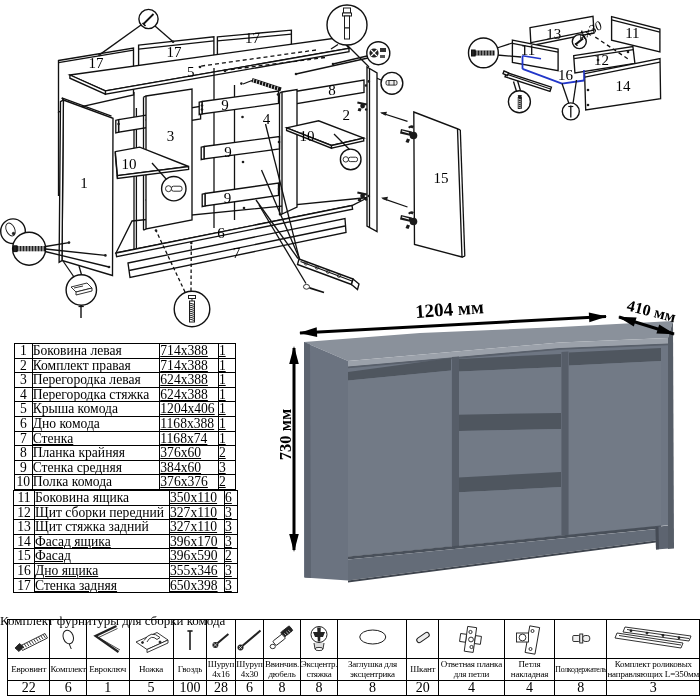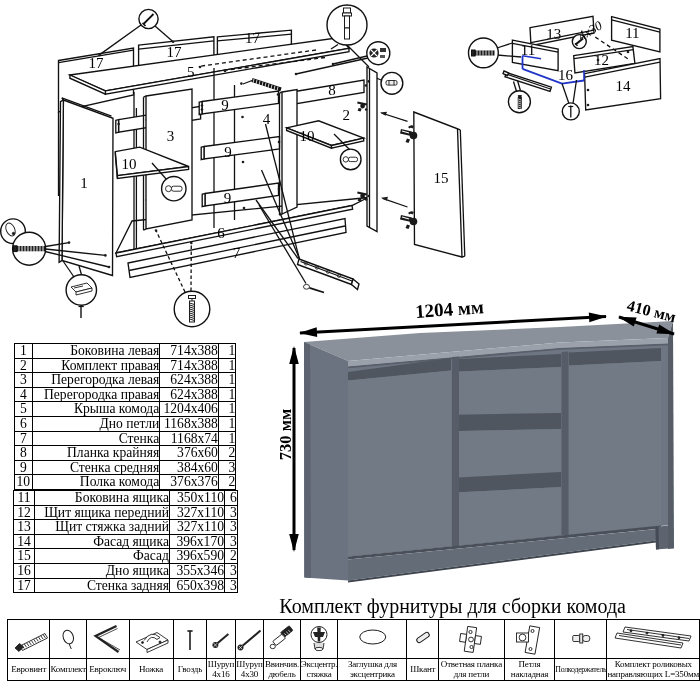--- a/index.html
+++ b/index.html
@@ -1,23 +1,23 @@
 <!DOCTYPE html>
 <html><head>
 <meta charset="utf-8">
 <style>
 html,body{margin:0;padding:0;background:#fff;}
 body{width:700px;height:700px;position:relative;overflow:hidden;font-family:"Liberation Serif",serif;}
 #art{position:absolute;left:0;top:0;}
 .ptable{position:absolute;border-collapse:collapse;table-layout:fixed;font-family:"Liberation Serif",serif;color:#000;}
 .ptable td{border:1.2px solid #000;padding:0;line-height:1;overflow:hidden;white-space:nowrap;}
 .num{text-align:center;}
-.nm{padding-left:3px;text-align:right;}
-.ctr{text-align:right;}
-#title{position:absolute;left:0px;top:595px;width:626px;text-align:right;font-size:20px;color:#000;}
+.nm{padding-left:3px;}
+.ctr{text-align:left;text-decoration:underline;}
+#title{position:absolute;left:0px;top:613px;width:626px;text-align:left;font-size:13px;color:#000;}
 #hw{position:absolute;left:7px;top:619px;border-collapse:collapse;table-layout:fixed;}
 #hw td{border:1.2px solid #000;padding:0;text-align:center;vertical-align:middle;overflow:hidden;color:#000;} #hw svg{display:block;margin:0 auto;}
 #hw .nmr td{font-size:9px;line-height:1.08;font-family:"Liberation Serif",serif;letter-spacing:-0.2px;white-space:nowrap;}
 #hw .cnt td{font-size:14px;line-height:1;font-family:"Liberation Serif",serif;}
 </style>
 </head>
 <body>
 <svg id="art" width="700" height="700" viewBox="0 0 700 700">
 <polygon points="58.5,60.5 133.5,48.0 133.5,95.0 58.5,112.0" fill="#fff" stroke="#111" stroke-width="1.35"></polygon>
 <line x1="58.5" y1="62.6" x2="133.5" y2="50.1" stroke="#111" stroke-width="1.3"></line>
@@ -397,33 +397,33 @@
         <td class="ctr">1</td>
       </tr>
 <tr style="height:14.3px">
         <td class="num">3</td>
         <td class="nm">Перегородка левая</td>
         <td class="ctr">624х388</td>
         <td class="ctr">1</td>
       </tr>
 <tr style="height:14.3px">
         <td class="num">4</td>
-        <td class="nm">Перегородка правая</td>
+        <td class="nm">Перегородка стяжка</td>
         <td class="ctr">624х388</td>
         <td class="ctr">1</td>
       </tr>
 <tr style="height:14.3px">
         <td class="num">5</td>
         <td class="nm">Крыша комода</td>
         <td class="ctr">1204х406</td>
         <td class="ctr">1</td>
       </tr>
 <tr style="height:14.3px">
         <td class="num">6</td>
-        <td class="nm">Дно петли</td>
+        <td class="nm">Дно комода</td>
         <td class="ctr">1168х388</td>
         <td class="ctr">1</td>
       </tr>
 <tr style="height:14.3px">
         <td class="num">7</td>
         <td class="ctr">Стенка</td>
         <td class="ctr">1168х74</td>
         <td class="ctr">1</td>
       </tr>
 <tr style="height:14.3px">
@@ -455,21 +455,21 @@
     </colgroup>
 <tbody>
       <tr style="height:14.3px">
         <td class="num">11</td>
         <td class="nm">Боковина ящика</td>
         <td class="ctr">350х110</td>
         <td class="ctr">6</td>
       </tr>
 <tr style="height:14.3px">
         <td class="num">12</td>
-        <td class="nm">Щит ящика передний</td>
+        <td class="nm">Щит сборки передний</td>
         <td class="ctr">327х110</td>
         <td class="ctr">3</td>
       </tr>
 <tr style="height:14.3px">
         <td class="num">13</td>
         <td class="nm">Щит стяжка задний</td>
         <td class="ctr">327х110</td>
         <td class="ctr">3</td>
       </tr>
 <tr style="height:14.3px">
@@ -684,14 +684,31 @@
         <td>Шуруп<br>4х30</td>
         <td>Ввинчив.<br>дюбель</td>
         <td>Эксцентр.<br>стяжка</td>
         <td>Заглушка для<br>эксцентрика</td>
         <td>Шкант</td>
         <td>Ответная планка<br>для петли</td>
         <td>Петля<br>накладная</td>
         <td><span style="font-size:7.9px;letter-spacing:-0.3px">Полкодержатель</span></td>
         <td>Комплект роликовых<br>направляющих L=350мм</td>
       </tr>
+<tr class="cnt" style="height:13px">
+        <td>22</td>
+        <td>6</td>
+        <td>1</td>
+        <td>5</td>
+        <td>100</td>
+        <td>28</td>
+        <td>6</td>
+        <td>8</td>
+        <td>8</td>
+        <td>8</td>
+        <td>20</td>
+        <td>4</td>
+        <td>4</td>
+        <td>8</td>
+        <td>3</td>
+      </tr>
 </tbody>
   </table>
 
 </body></html>

